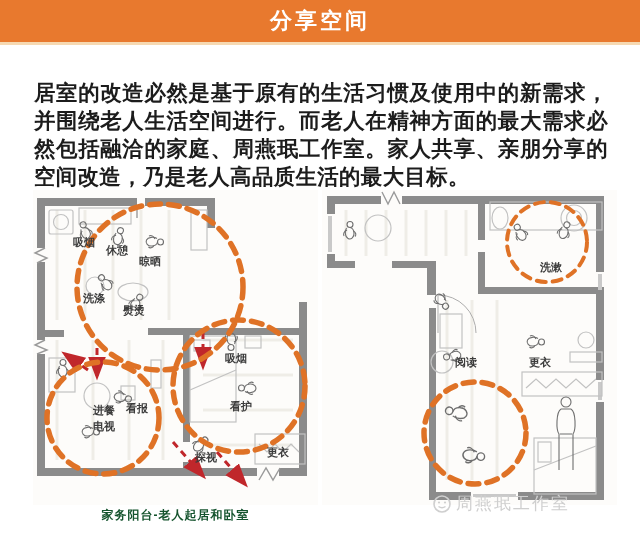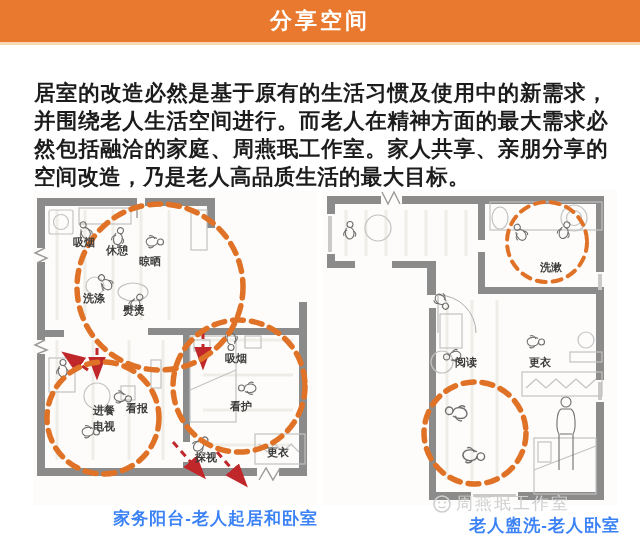--- a/index.html
+++ b/index.html
@@ -21,21 +21,21 @@
   .thinwall{fill:#C9C9C9;}
   .furn{stroke:#C2C2C2;fill:none;stroke-width:1.2;}
   .fig{stroke:#6E6E6E;fill:none;stroke-width:1.1;}
   .zone{fill:none;stroke:#DF7226;stroke-width:5.5;stroke-dasharray:11 8;stroke-linecap:round;}
   .zone-sm{stroke-width:4;stroke-dasharray:9 7;}
   .flow{stroke:#C0272B;stroke-width:3;stroke-dasharray:7 5;fill:none;}
   .hatch{stroke:#EFEDE7;stroke-width:3;fill:none;}
   .brk{stroke:#9a9a9a;stroke-width:1.4;fill:none;}
   .arc{stroke:#ADADAD;stroke-width:1;fill:none;}
   
-  .caption{position:absolute;font-size:17px;font-weight:bold;color:#3b82f6;text-align:right;letter-spacing:1px;}
+  .caption{position:absolute;font-size:12px;font-weight:bold;color:#14532d;text-align:center;letter-spacing:1px;}
   #caption-left{left:33px;top:507px;width:285px;}
   #caption-right{left:405px;top:514px;width:215px;}
   
   #watermark{position:absolute;left:432px;top:492px;display:flex;align-items:center;gap:4px;
              color:#CFCFCF;font-size:17px;letter-spacing:2px;font-weight:normal;}
 </style>
 </head>
 <body>
 
 <div id="page">
@@ -227,21 +227,20 @@
     <circle class="zone" cx="153" cy="243" r="51"></circle>
 
     <g>
       <text x="229" y="81">洗漱</text>
       <text x="144" y="176">阅读</text>
       <text x="218" y="176">更衣</text>
     </g>
   </svg>
 
   <div id="caption-left" class="caption">家务阳台-老人起居和卧室</div>
-  <div id="caption-right" class="caption">老人盥洗-老人卧室</div>
 
   <div id="watermark">
     <svg width="20" height="20" viewBox="0 0 20 20">
       <circle cx="10" cy="10" r="8" fill="none" stroke="#CFCFCF" stroke-width="1.6"></circle>
       <circle cx="7" cy="8.5" r="1.1" fill="#CFCFCF"></circle>
       <circle cx="13" cy="8.5" r="1.1" fill="#CFCFCF"></circle>
       <path d="M6.5,12.5 Q10,15 13.5,12.5" fill="none" stroke="#CFCFCF" stroke-width="1.4"></path>
     </svg>
     <span>周燕珉工作室</span>
   </div>

